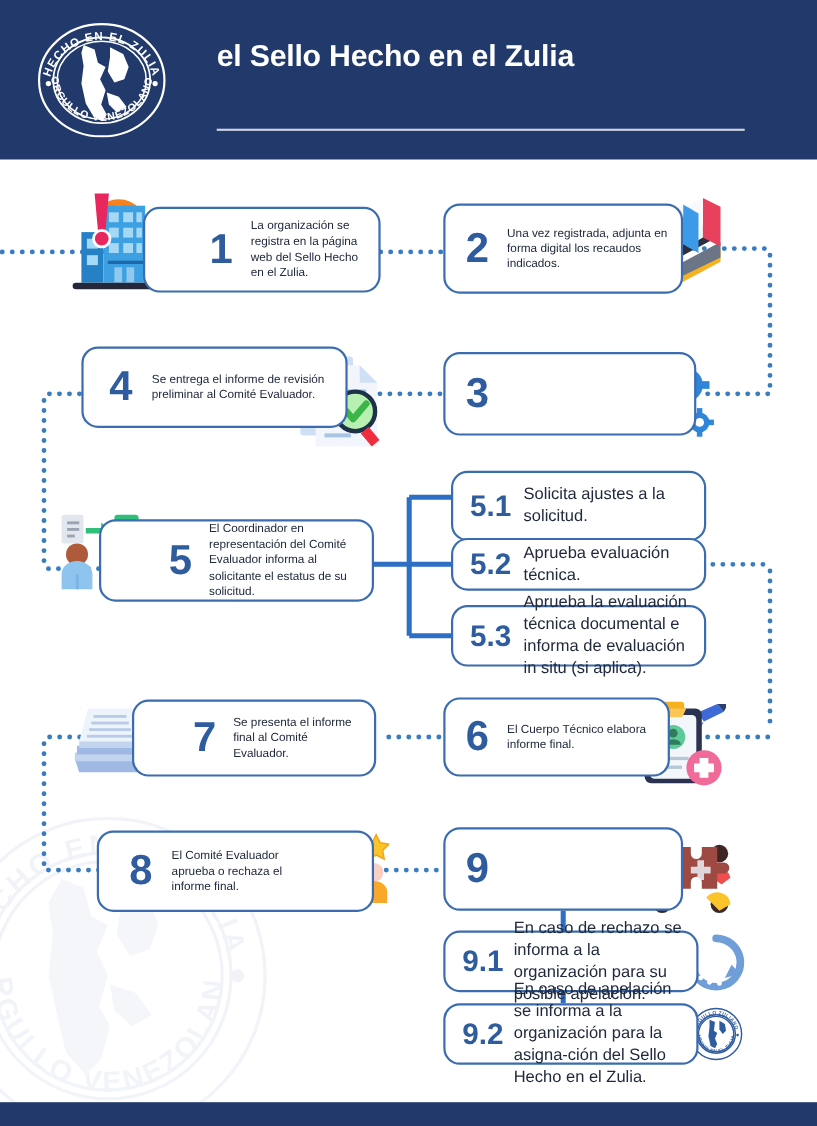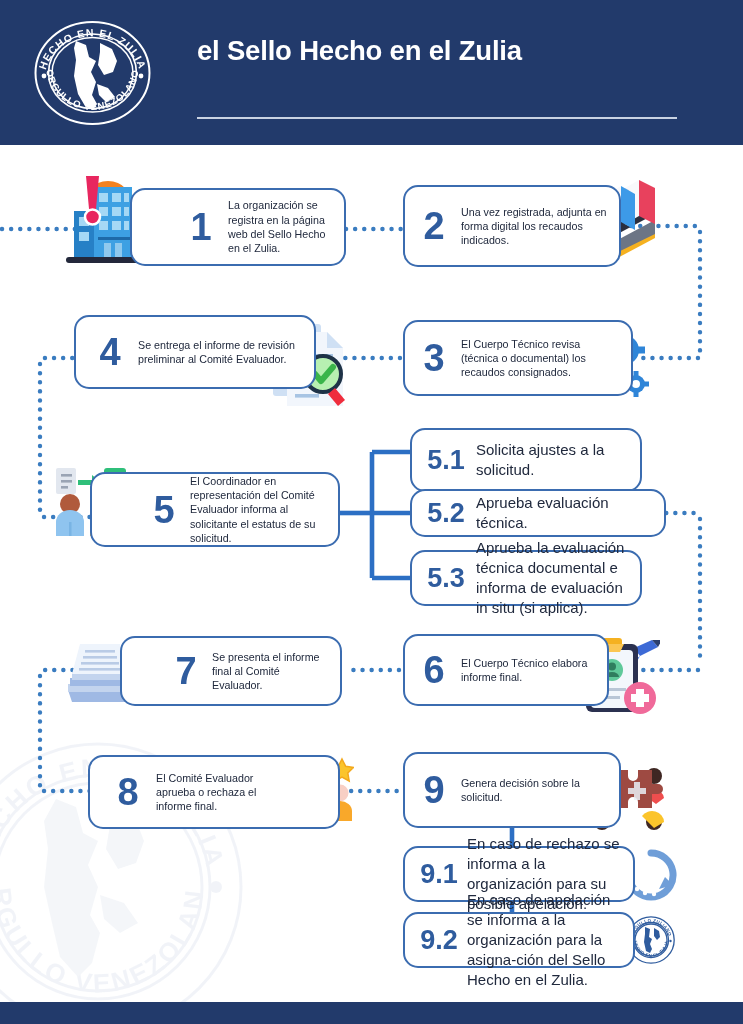--- a/index.html
+++ b/index.html
@@ -102,21 +102,21 @@
   #box3 .step-num { width: 30px; margin-right: 12px; }
 
   #box4   { left: 74px;  top: 315px;  width: 242px; height: 74px;  padding: 0 12px 0 18px; }
   #box4 .step-num { width: 32px; margin-right: 12px; }
 
   #box5   { left: 90px;  top: 472px;  width: 250px; height: 75px;  padding: 0 12px 0 58px; }
   #box5 .step-num { width: 28px; margin-right: 12px; }
 
   #box51  { left: 410px; top: 428px;  width: 232px; height: 64px;  padding: 0 10px 0 12px; justify-content: flex-end; }
   #box51 .step-num { width: 44px; margin-right: 8px; }
-  #box52  { left: 410px; top: 489px;  width: 256px; height: 48px;  padding: 0 10px 0 12px; }
+  #box52  { left: 410px; top: 489px;  width: 232px; height: 48px;  padding: 0 10px 0 12px; }
   #box52 .step-num { width: 44px; margin-right: 8px; }
   #box53  { left: 410px; top: 550px;  width: 232px; height: 56px;  padding: 0 10px 0 12px; }
   #box53 .step-num { width: 44px; margin-right: 8px; }
 
   #box6   { left: 403px; top: 634px;  width: 206px; height: 72px;  padding: 0 10px 0 14px; }
   #box6 .step-num { width: 30px; margin-right: 12px; }
 
   #box7   { left: 120px; top: 636px;  width: 222px; height: 70px;  padding: 0 10px 0 50px; }
   #box7 .step-num { width: 28px; margin-right: 12px; }
 
@@ -453,21 +453,20 @@
     <div class="step-text">La organización se registra en la página web del Sello Hecho en el Zulia.</div>
   </div>
 
   <div class="step-box" id="box2">
     <div class="step-num big">2</div>
     <div class="step-text">Una vez registrada, adjunta en forma digital los recaudos indicados.</div>
   </div>
 
   <div class="step-box" id="box3">
     <div class="step-num big">3</div>
-    <div class="step-text">El Cuerpo Técnico revisa (técnica o documental) los recaudos consignados.</div>
   </div>
 
   <div class="step-box" id="box4">
     <div class="step-num big">4</div>
     <div class="step-text">Se entrega el informe de revisión preliminar al Comité Evaluador.</div>
   </div>
 
   <div class="step-box" id="box5">
     <div class="step-num big">5</div>
     <div class="step-text">El Coordinador en representación del Comité Evaluador informa al solicitante el estatus de su solicitud.</div>
@@ -498,21 +497,20 @@
     <div class="step-text">Se presenta el informe final al Comité Evaluador.</div>
   </div>
 
   <div class="step-box" id="box8">
     <div class="step-num big">8</div>
     <div class="step-text">El Comité Evaluador aprueba o rechaza el informe final.</div>
   </div>
 
   <div class="step-box" id="box9">
     <div class="step-num big">9</div>
-    <div class="step-text">Genera decisión sobre la solicitud.</div>
   </div>
 
   <div class="step-box" id="box91">
     <div class="step-num sub">9.1</div>
     <div class="step-text small">En caso de rechazo se informa a la organización para su posible apelación.</div>
   </div>
 
   <div class="step-box" id="box92">
     <div class="step-num sub">9.2</div>
     <div class="step-text small">En caso de apelación se informa a la organización para la asigna-ción del Sello Hecho en el Zulia.</div>

